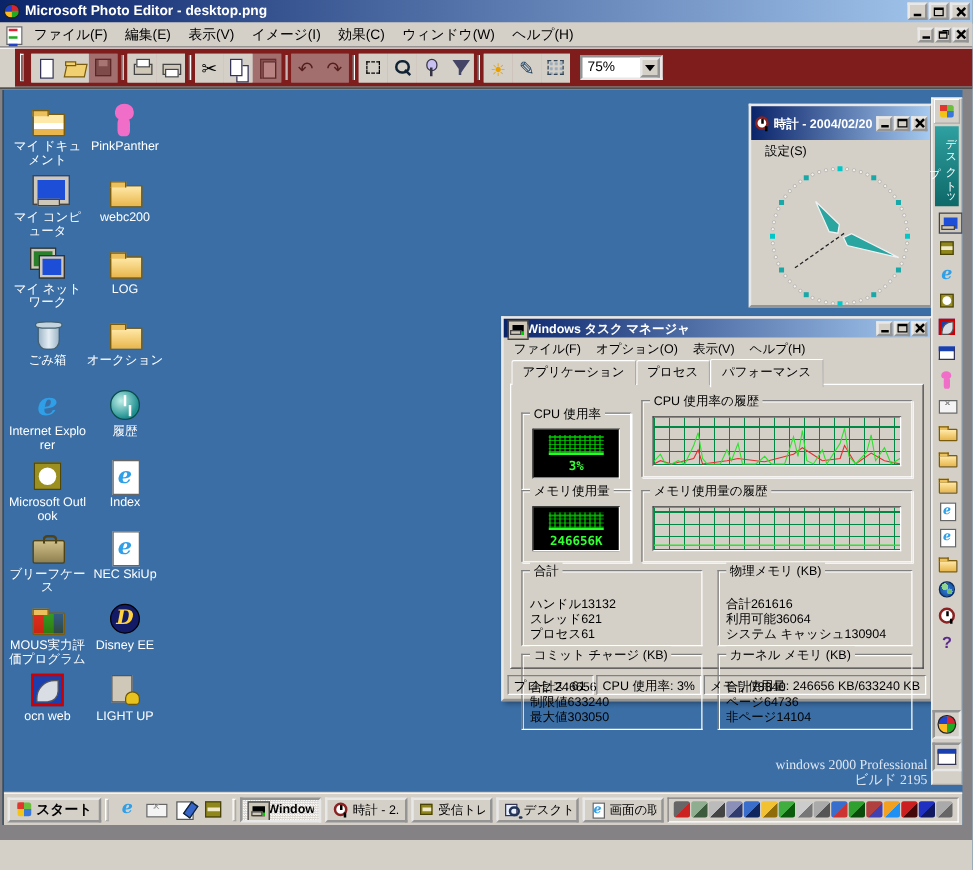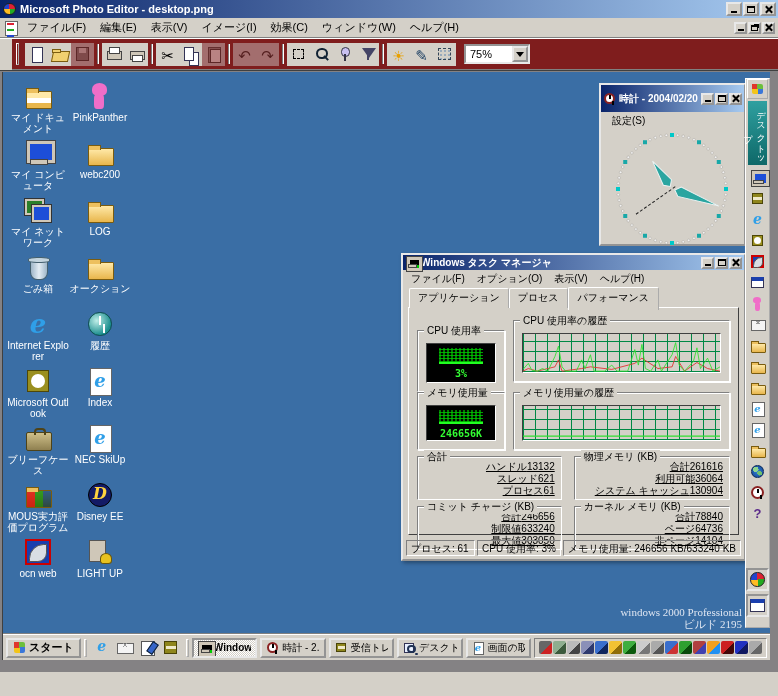--- a/index.html
+++ b/index.html
@@ -146,22 +146,22 @@
   .g-cpuh { left:104px; top:12px; right:8px;  height:62px; }
   .g-mem  { left:8px;  top:84px; width:88px;  height:58px; }
   .g-memh { left:104px; top:84px; right:8px;  height:58px;padding-left:31px; }
   .led-box { position:absolute; left:8px; right:8px; top:12px; bottom:8px; background:#000; border:1px solid; border-color:#404040 #fff #fff #404040; }
   .led-dots { width:64%; height:42%; margin:4px auto 0; background:repeating-linear-gradient(0deg,rgba(0,200,0,.8) 0 1px,transparent 1px 3px),repeating-linear-gradient(90deg,rgba(0,140,0,.9) 0 2px,transparent 2px 4px); border-bottom:2px solid #2f2; }
   .led-val { color:#3f3; font:bold 10px "DejaVu Sans Mono",monospace; text-align:center; margin-top:4px; letter-spacing:0; }
   .graph-box { position:absolute; left:8px; right:8px; top:12px; bottom:8px; background:#000 repeating-linear-gradient(90deg,#063 0 1px,transparent 1px 12px), #000; border:1px solid; border-color:#404040 #fff #fff #404040; overflow:hidden; }
   .graph-box .grid { position:absolute; inset:0; background:repeating-linear-gradient(0deg,#084 0 1px,transparent 1px 10px),repeating-linear-gradient(90deg,#084 0 1px,transparent 1px 12px); }
   .graph-box svg { position:absolute; inset:0; }
   .tm-stats { position:absolute; left:8px; right:8px; top:148px; bottom:6px; display:grid; grid-template-columns:1fr 1.08fr; grid-auto-rows:1fr; gap:6px 12px; }
-  .sgroup { position:relative; border:1px solid; border-color:#808080 #fff #fff #808080; box-shadow:inset 1px 1px 0 #fff; padding:4px 6px 2px; }
-  .srow { display:flex; justify-content:flex-end; font-size:10px; line-height:12px;text-decoration:underline; }
+  .sgroup { position:relative; border:1px solid; border-color:#808080 #fff #fff #808080; box-shadow:inset 1px 1px 0 #fff; padding:21px 6px 2px; }
+  .srow { display:flex; justify-content:flex-start; font-size:10px; line-height:12px; }
   .tm-status { position:absolute; left:3px; right:3px; bottom:3px; height:16px; display:flex; gap:2px; }
   .tm-status .pane { border:1px solid; border-color:#808080 #fff #fff #808080; font-size:10px; padding:1px 4px; white-space:nowrap; }
   .tm-status .pane:nth-child(1){ width:78px; } .tm-status .pane:nth-child(2){ width:92px; } .tm-status .pane:nth-child(3){ flex:1; }
 
   
   .rtool { position:absolute; right:0; top:6px; width:25px; height:550px; background:#D4D0C8; border:1px outset #fff; display:flex; flex-direction:column; align-items:center; }
   .rt-flag { width:21px; height:20px; border:1px outset #fff; background:#D4D0C8; display:flex; align-items:center; justify-content:center; }
   .rt-title { width:19px; height:64px; margin:2px 0; background:linear-gradient(180deg,#2fa0a0,#0e6868); color:#fff; font-size:9px; writing-mode:vertical-rl; text-align:center; letter-spacing:1px; }
   .rt-btn { width:21px; height:21px; background:#D4D0C8; border:1px solid #D4D0C8; display:flex; align-items:center; justify-content:center; padding:0; }
   .rt-bottom { position:absolute; right:1px; top:496px; display:flex; flex-direction:column; gap:3px; }

